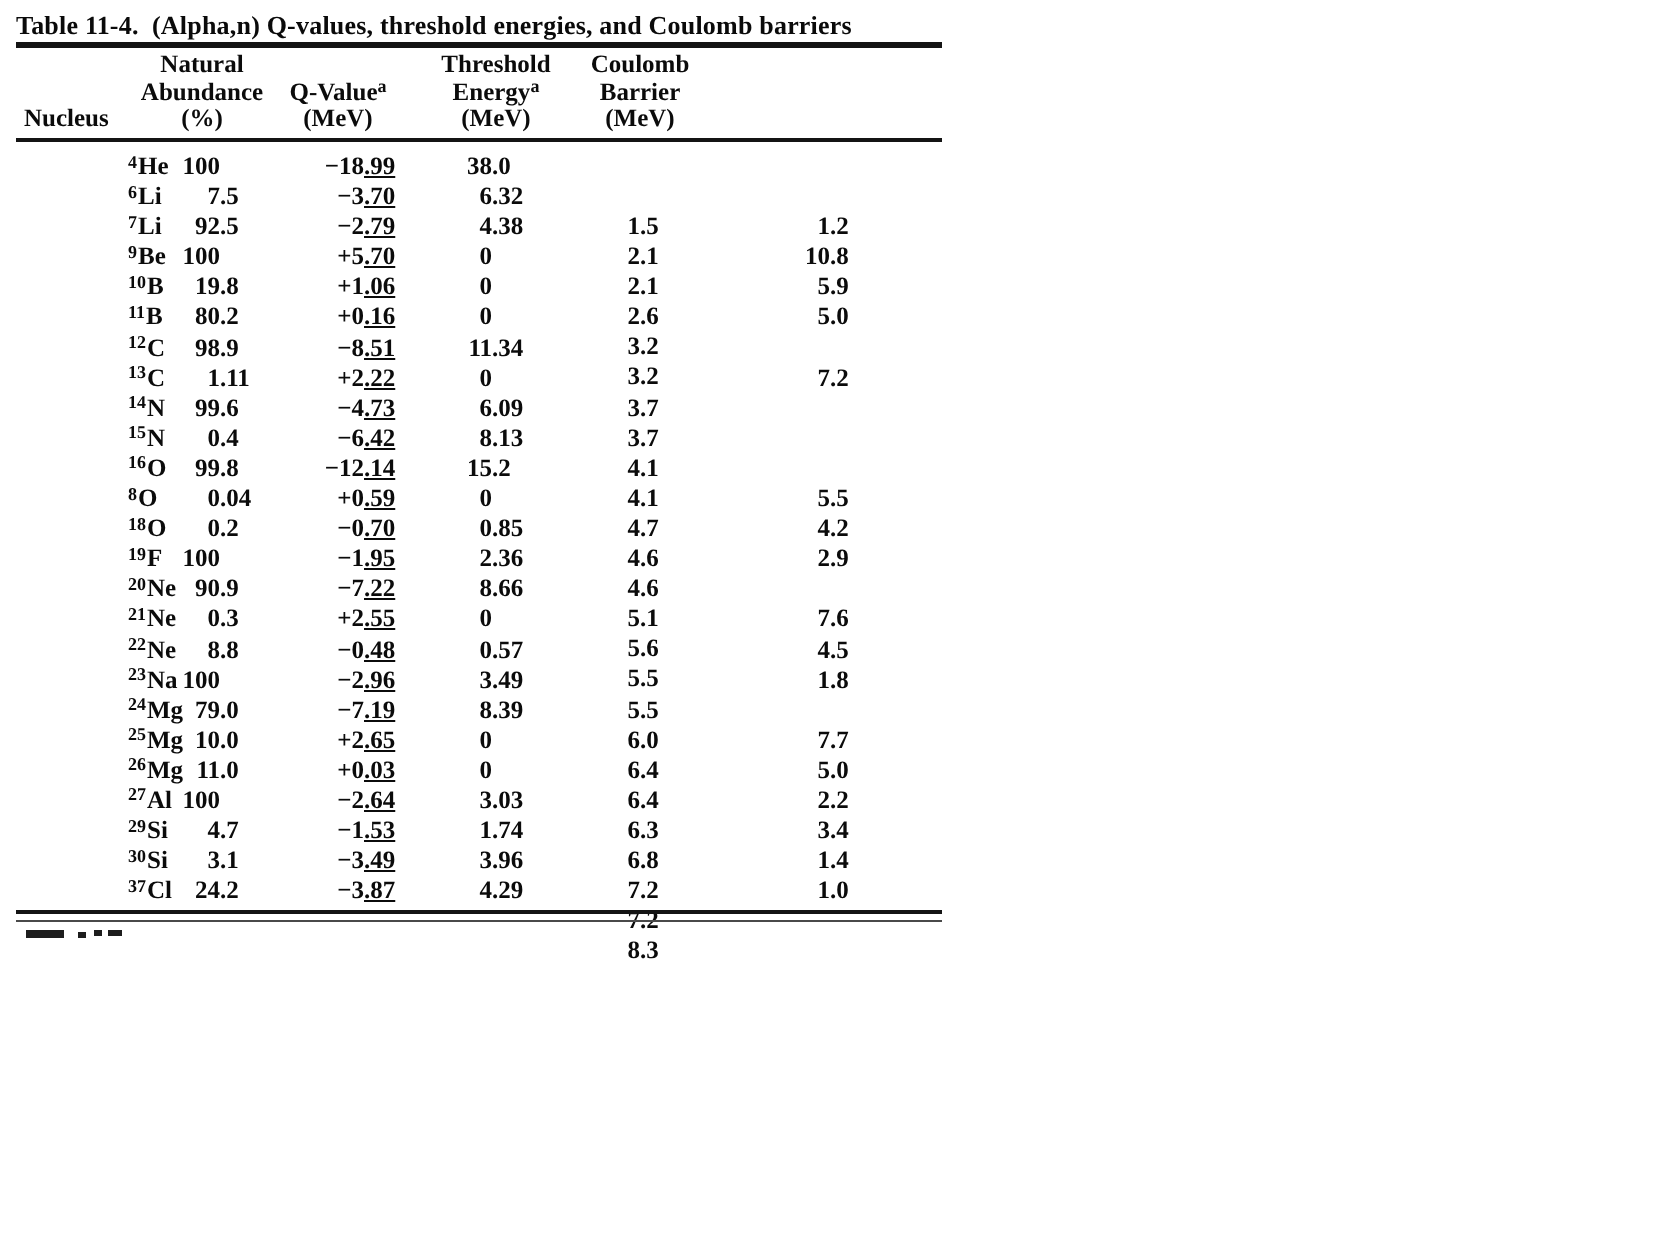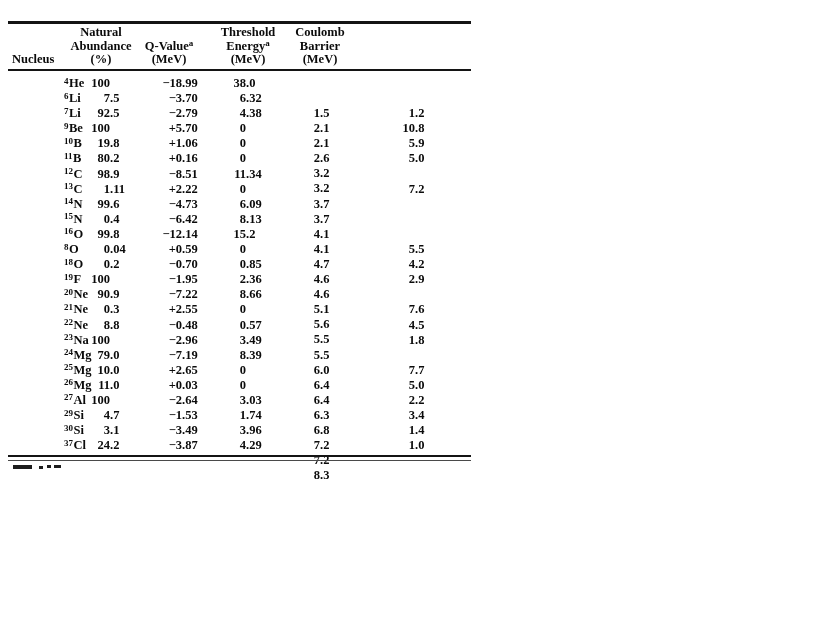--- a/index.html
+++ b/index.html
@@ -32,36 +32,37 @@
   .hcell.h-maxn{left:406px;transform:translateX(-50%);}
   .sup{font-size:9px;position:relative;top:-4px;line-height:0;}
 
   .rows{position:absolute;left:0;top:71px;width:463px;}
   .trow{position:relative;height:15.1px;font-size:12.5px;line-height:15.1px;}
   .cell{position:absolute;top:0;white-space:nowrap;}
   .c-nuc{left:12px;margin-left:44px;}
   .c-nuc .sup{top:-3.5px;margin-right:.5px;}
   .num .ip{display:inline-block;text-align:right;}
   .c-ab{left:58px;}  .c-ab .ip{width:44px;}
-  .c-q{left:126px;}  .c-q .ip{width:48px;}
+  .c-q{left:126px;text-decoration:underline;}  .c-q .ip{width:48px;}
   .c-th{left:194px;} .c-th .ip{width:44px;}
   .c-co{left:270px;margin-top:30px;} .c-co .ip{width:42px;}
   .c-mx{left:365px;} .c-mx .ip{width:42px;}
 
   .frag{position:absolute;left:5px;top:459px;height:5px;}
   .frag i{display:inline-block;background:#1d1d1d;vertical-align:top;}
   .frag .m1{width:19px;height:3.6px;margin-top:1px;}
   .frag .m2{width:4px;height:3px;margin-left:7px;margin-top:1.6px;}
   .frag .m3{width:4px;height:3px;margin-left:4px;margin-top:1.4px;}
   .frag .m4{width:7px;height:3.4px;margin-left:3px;margin-top:.8px;}
 </style>
 </head>
 <body>
 
 <div class="doc">
+  <div class="title">Table 11-4.  (Alpha,n) Q-values, threshold energies, and Coulomb barriers</div>
   <div class="rule rule-title"></div>
   <div class="header" id="hdr">
       <div class="hcell h-nucleus">
         <div>Nucleus</div>
       </div>
       <div class="hcell h-abundance">
         <div>Natural</div>
         <div>Abundance</div>
         <div>(%)</div>
       </div>

